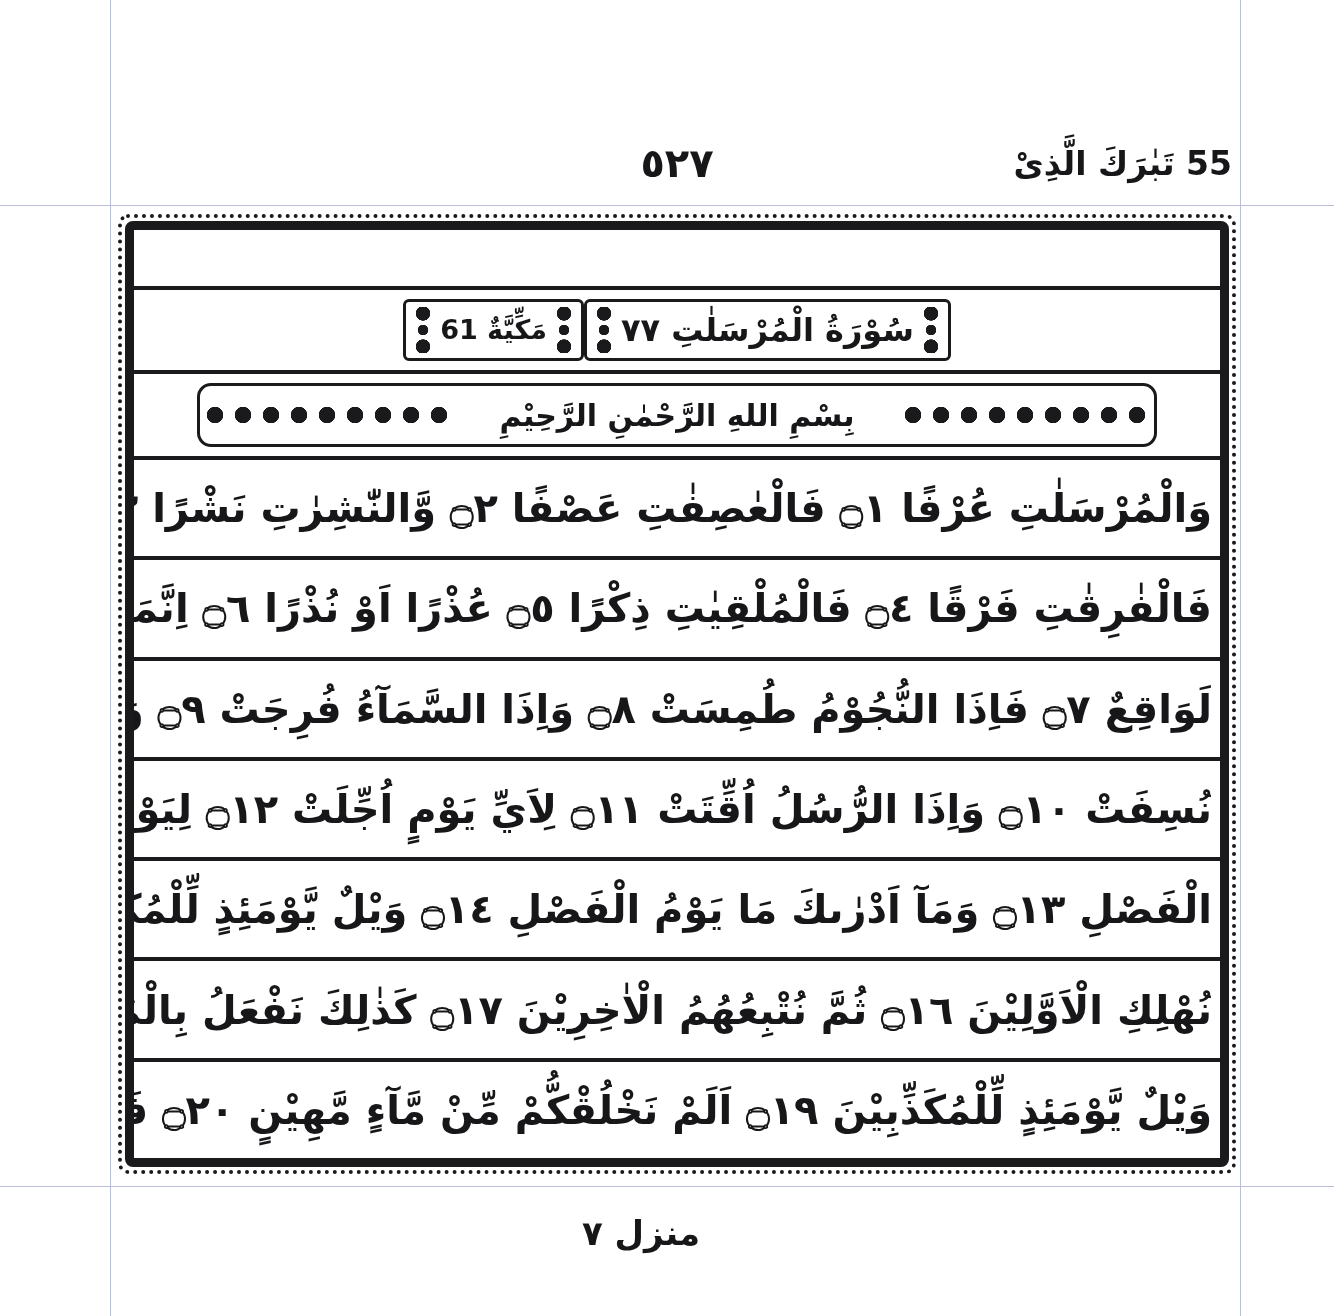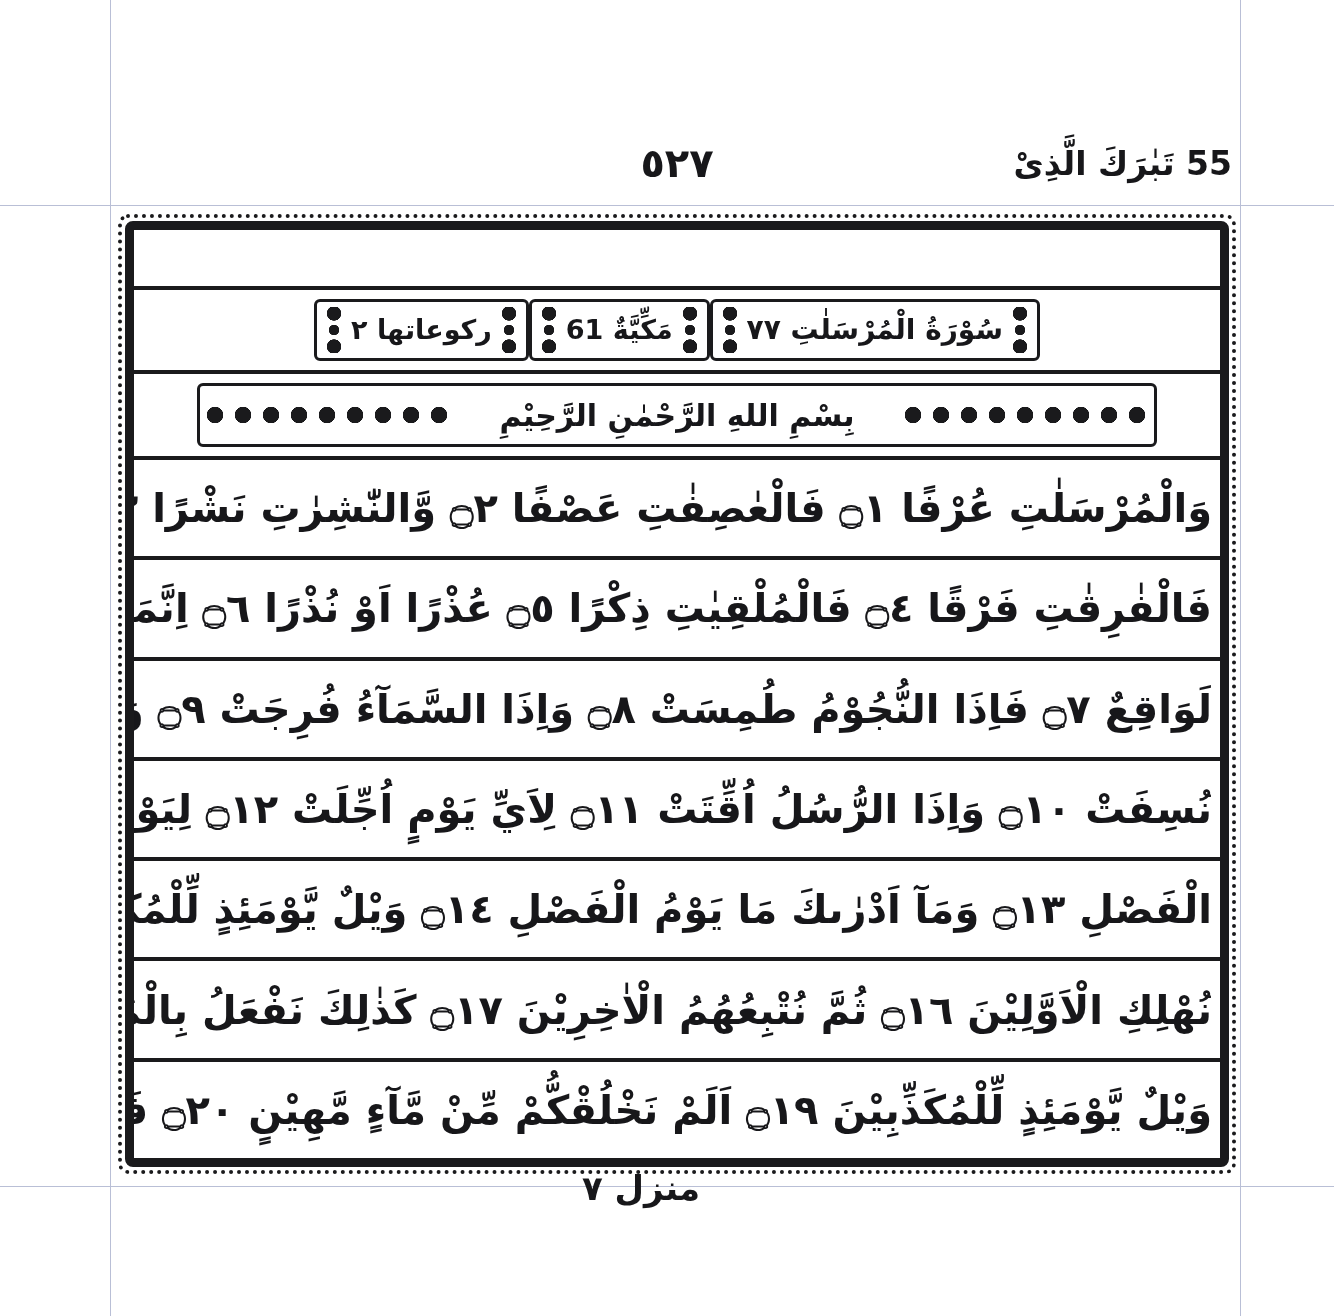--- a/index.html
+++ b/index.html
@@ -137,42 +137,42 @@
   .cartouche::after  { right: 2px; }
 
   .cart-text {
     font-family: "DejaVu Sans", "Liberation Sans", sans-serif;
     font-size: 27px;
     font-weight: 700;
     color: #17171a;
     white-space: nowrap;
     line-height: 1.15;
   }
-  .cart-sura .cart-text { font-size: 28px; }
+  .cart-sura .cart-text { font-size: 32px; }
 
   
   .bismillah-row {
     flex: none;
     height: 86px;
     border-bottom: 4px solid #1a1a1c;
     display: flex;
     align-items: center;
     justify-content: center;
     direction: rtl;
     box-sizing: border-box;
   }
   .bismillah-box {
     position: relative;
     height: 64px;
     min-width: 960px;
     display: flex;
     align-items: center;
     justify-content: center;
     border: 3px solid #1a1a1c;
-    border-radius: 6px;
+    border-radius: 14px;
     box-sizing: border-box;
   }
   .bismillah-box::before,
   .bismillah-box::after {
     content: "";
     position: absolute;
     top: 3px;
     bottom: 3px;
     width: 250px;
     background-image:
@@ -220,21 +220,21 @@
     line-height: 1.25;
     white-space: nowrap;
     text-align: center;
     width: 100%;
     letter-spacing: -0.5px;
   }
 
   
   .page-footer {
     position: absolute;
-    top: 1168px;
+    top: 1213px;
     left: 0;
     width: 1282px;
     text-align: center;
   }
   .footer-text {
     font-family: "DejaVu Sans", "Liberation Sans", sans-serif;
     font-size: 34px;
     font-weight: 700;
     color: #17171a;
     direction: rtl;
@@ -259,23 +259,20 @@
 
     <div class="top-strip"></div>
 
     <div class="banner-row">
       <div class="cartouche cart-sura">
         <span class="cart-text">سُوْرَةُ الْمُرْسَلٰتِ ٧٧</span>
       </div>
       <div class="cartouche cart-rev">
         <span class="cart-text">مَكِّيَّةٌ 61</span>
       </div>
-      <div class="cartouche cart-ruku">
-        <span class="cart-text">ركوعاتها ٢</span>
-      </div>
     </div>
 
     <div class="bismillah-row">
       <div class="bismillah-box">
         <span class="bismillah-text">بِسْمِ اللهِ الرَّحْمٰنِ الرَّحِيْمِ</span>
       </div>
     </div>
 
     <div class="ayah-lines">
       <div class="ayah-line">

